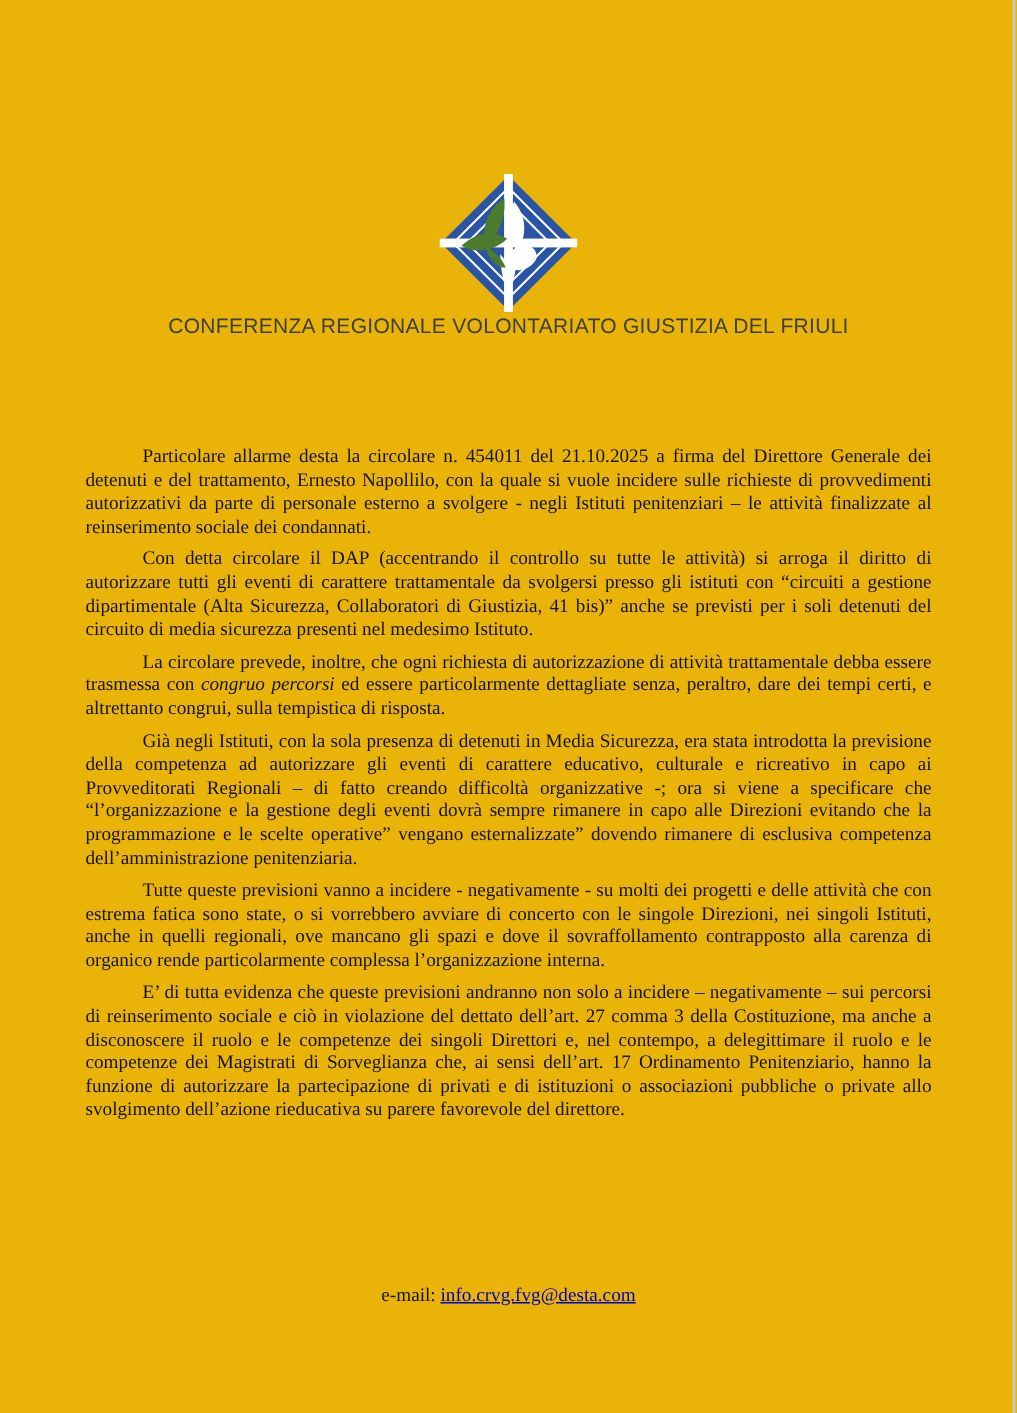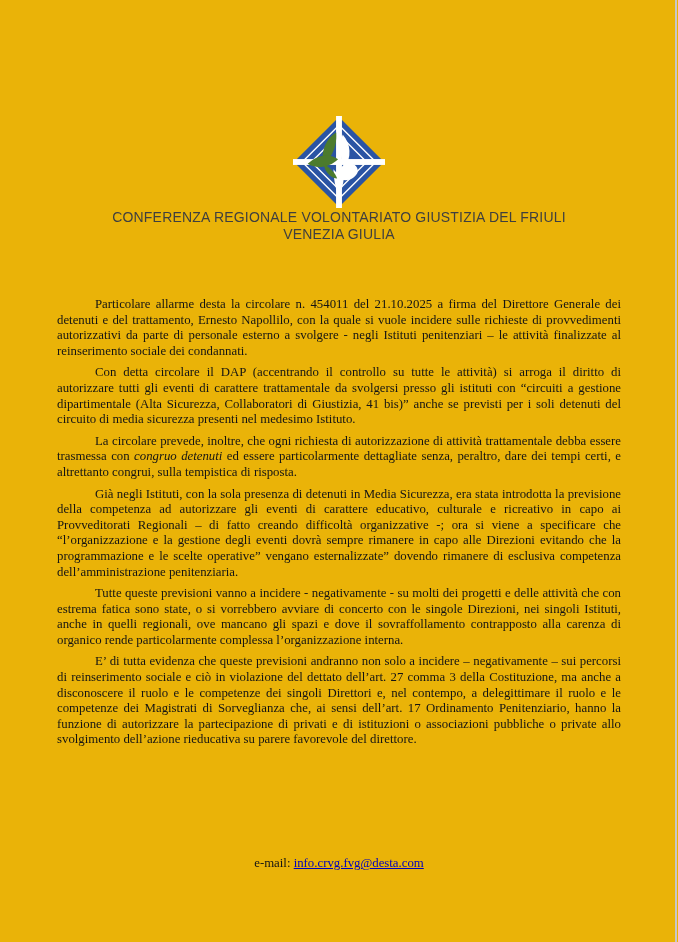--- a/index.html
+++ b/index.html
@@ -59,30 +59,29 @@
       <path d="M57,52 C66,50 72,55 70,62 C64,72 52,72 47,64 C51,58 53,54 57,52 Z" fill="#ffffff"></path>
       <path d="M44,58 C44,72 48,82 50,92 C52,82 56,72 56,58 C52,64 48,64 44,58 Z" fill="#ffffff"></path>
       <path d="M47,18 C36,24 30,38 33,52 C43,45 48,32 47,18 Z" fill="#4c7b2d"></path>
       <path d="M16,52 C26,42 40,40 49,47 C40,56 25,58 16,52 Z" fill="#4c7b2d"></path>
       <path d="M33,52 C40,56 46,62 48,68 C42,68 35,62 33,52 Z" fill="#4c7b2d"></path>
     </svg>
   </div>
 
   <div class="title-block">
     <div>CONFERENZA REGIONALE VOLONTARIATO GIUSTIZIA DEL FRIULI</div>
-    <div>VENEZIA GIULIA</div>
   </div>
 
   <div class="doc-body">
 
     <p class="para"><span>Particolare allarme desta la circolare n. 454011 del 21.10.2025 a firma del Direttore Generale dei detenuti e del trattamento, Ernesto Napollilo, con la quale si vuole incidere sulle richieste di provvedimenti autorizzativi da parte di personale esterno a svolgere - negli Istituti penitenziari – le attività finalizzate al reinserimento sociale dei condannati.</span></p>
 
     <p class="para"><span>Con detta circolare il DAP (accentrando il controllo su tutte le attività) si arroga il diritto di autorizzare tutti gli eventi di carattere trattamentale da svolgersi presso gli istituti con “circuiti a gestione dipartimentale (Alta Sicurezza, Collaboratori di Giustizia, 41 bis)” anche se previsti per i soli detenuti del circuito di media sicurezza presenti nel medesimo Istituto.</span></p>
 
-    <p class="para"><span>La circolare prevede, inoltre, che ogni richiesta di autorizzazione di attività trattamentale debba essere trasmessa con </span><em>congruo detenuti</em><span> ed essere particolarmente dettagliate senza, peraltro, dare dei tempi certi, e altrettanto congrui, sulla tempistica di risposta.</span></p>
+    <p class="para"><span>La circolare prevede, inoltre, che ogni richiesta di autorizzazione di attività trattamentale debba essere trasmessa con </span><em>congruo percorsi</em><span> ed essere particolarmente dettagliate senza, peraltro, dare dei tempi certi, e altrettanto congrui, sulla tempistica di risposta.</span></p>
 
     <p class="para"><span>Già negli Istituti, con la sola presenza di detenuti in Media Sicurezza, era stata introdotta la previsione della competenza ad autorizzare gli eventi di carattere educativo, culturale e ricreativo in capo ai Provveditorati Regionali – di fatto creando difficoltà organizzative -; ora si viene a specificare che “l’organizzazione e la gestione degli eventi dovrà sempre rimanere in capo alle Direzioni evitando che la programmazione e le scelte operative” vengano esternalizzate” dovendo rimanere di esclusiva competenza dell’amministrazione penitenziaria.</span></p>
 
     <p class="para"><span>Tutte queste previsioni vanno a incidere - negativamente - su molti dei progetti e delle attività che con estrema fatica sono state, o si vorrebbero avviare di concerto con le singole Direzioni, nei singoli Istituti, anche in quelli regionali, ove mancano gli spazi e dove il sovraffollamento contrapposto alla carenza di organico rende particolarmente complessa l’organizzazione interna.</span></p>
 
     <p class="para"><span>E’ di tutta evidenza che queste previsioni andranno non solo a incidere – negativamente – sui percorsi di reinserimento sociale e ciò in violazione del dettato dell’art. 27 comma 3 della Costituzione, ma anche a disconoscere il ruolo e le competenze dei singoli Direttori e, nel contempo, a delegittimare il ruolo e le competenze dei Magistrati di Sorveglianza che, ai sensi dell’art. 17 Ordinamento Penitenziario, hanno la funzione di autorizzare la partecipazione di privati e di istituzioni o associazioni pubbliche o private allo svolgimento dell’azione rieducativa su parere favorevole del direttore.</span></p>
 
 
   </div>
 

